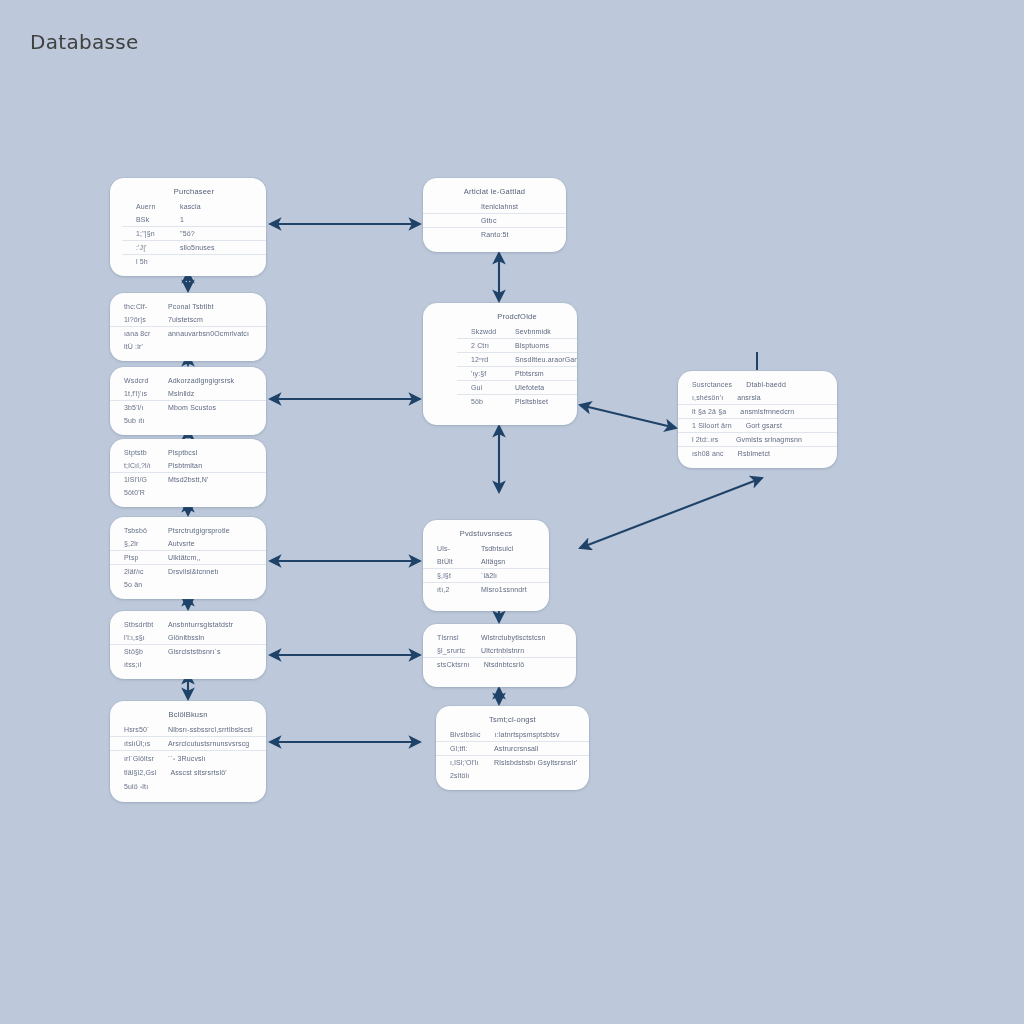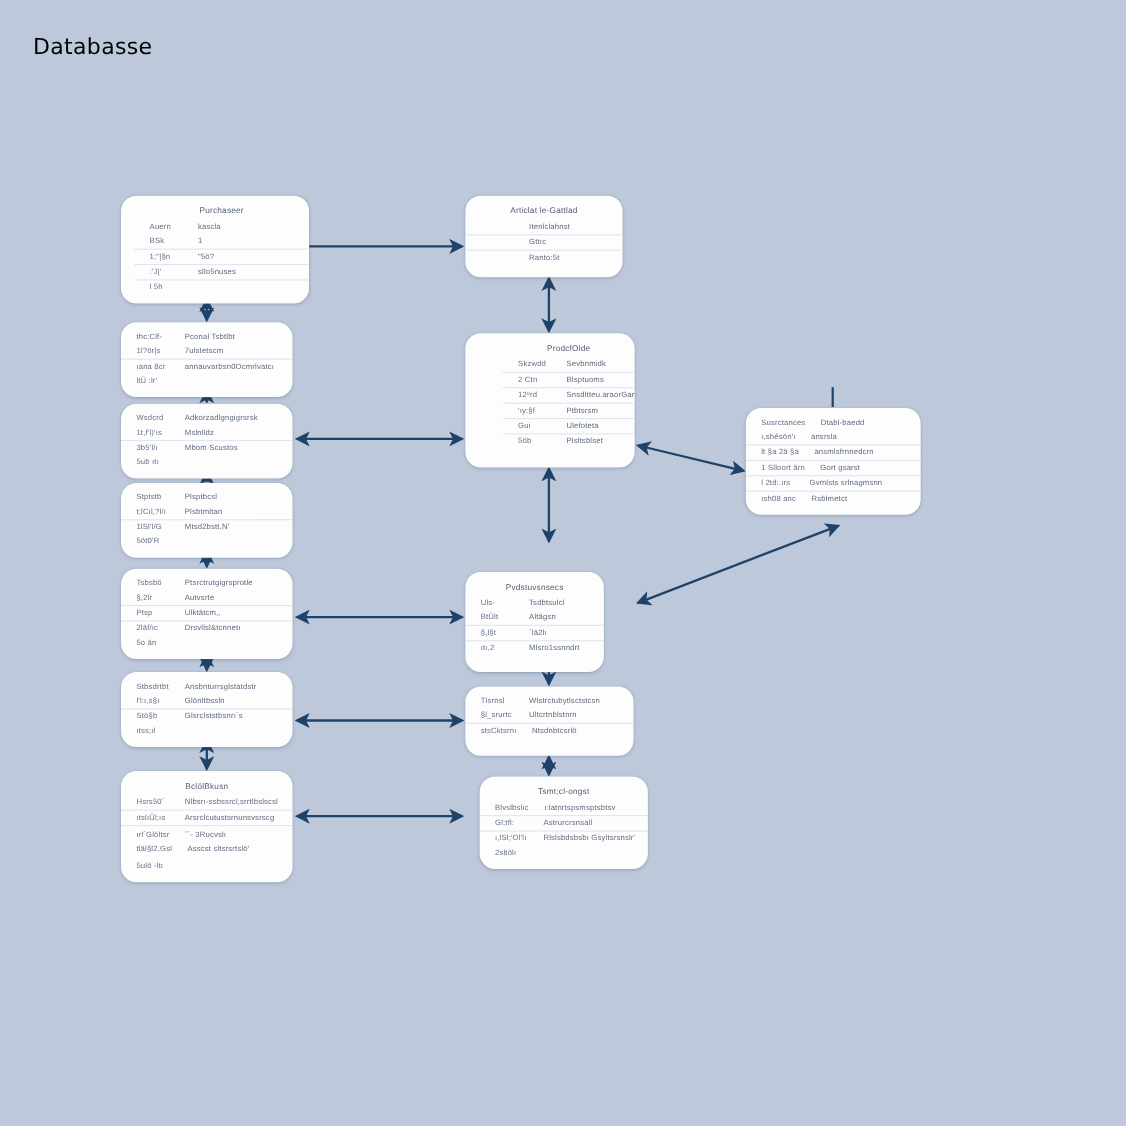--- a/index.html
+++ b/index.html
@@ -22,21 +22,21 @@
     width: 1024px;
     height: 1024px;
   }
 
   
   #page-title {
     position: absolute;
     left: 30px;
     top: 30px;
     font-size: 20px;
-    color: #000000;
+    color: #404040;
     letter-spacing: 0.3px;
     font-family: "DejaVu Sans", sans-serif;
     white-space: nowrap;
   }
 
   
   #arrow-layer {
     position: absolute;
     inset: 0;
     width: 1024px;
@@ -133,21 +133,21 @@
       <line x1="580" y1="548" x2="762" y2="478" stroke="#1f4269" stroke-width="2.1" marker-end="url(#arrow-end)" marker-start="url(#arrow-start)"></line>
       <line x1="188" y1="595" x2="188" y2="609" stroke="#1f4269" stroke-width="2.1" marker-end="url(#arrow-end)" marker-start="url(#arrow-start)"></line>
       <line x1="270" y1="655" x2="420" y2="655" stroke="#1f4269" stroke-width="2.1" marker-end="url(#arrow-end)" marker-start="url(#arrow-start)"></line>
       <line x1="499" y1="586" x2="499" y2="622" stroke="#1f4269" stroke-width="2.1" marker-end="url(#arrow-end)" marker-start="url(#arrow-start)"></line>
       <line x1="188" y1="673" x2="188" y2="699" stroke="#1f4269" stroke-width="2.1" marker-end="url(#arrow-end)" marker-start="url(#arrow-start)"></line>
       <line x1="270" y1="742" x2="420" y2="742" stroke="#1f4269" stroke-width="2.1" marker-end="url(#arrow-end)" marker-start="url(#arrow-start)"></line>
       <line x1="499" y1="688" x2="499" y2="704" stroke="#1f4269" stroke-width="2.1" marker-end="url(#arrow-end)" marker-start="url(#arrow-start)"></line>
     </svg>
 
   <div id="entity-layer">
-      <div class="entity" style="left: 110px; top: 178px; width: 171px; min-height: 94px; padding-left: 12px;">
+      <div class="entity" style="left: 110px; top: 178px; width: 156px; min-height: 94px; padding-left: 12px;">
         <div class="entity-title">Purchaseer</div>
         <div class="entity-rows">
           <div class="entity-row">
             <span class="rk">Auern</span>
             <span class="rv center">kascla</span>
           </div>
           <div class="entity-row ruled">
             <span class="rk">BSk</span>
             <span class="rv center">1</span>
           </div>

